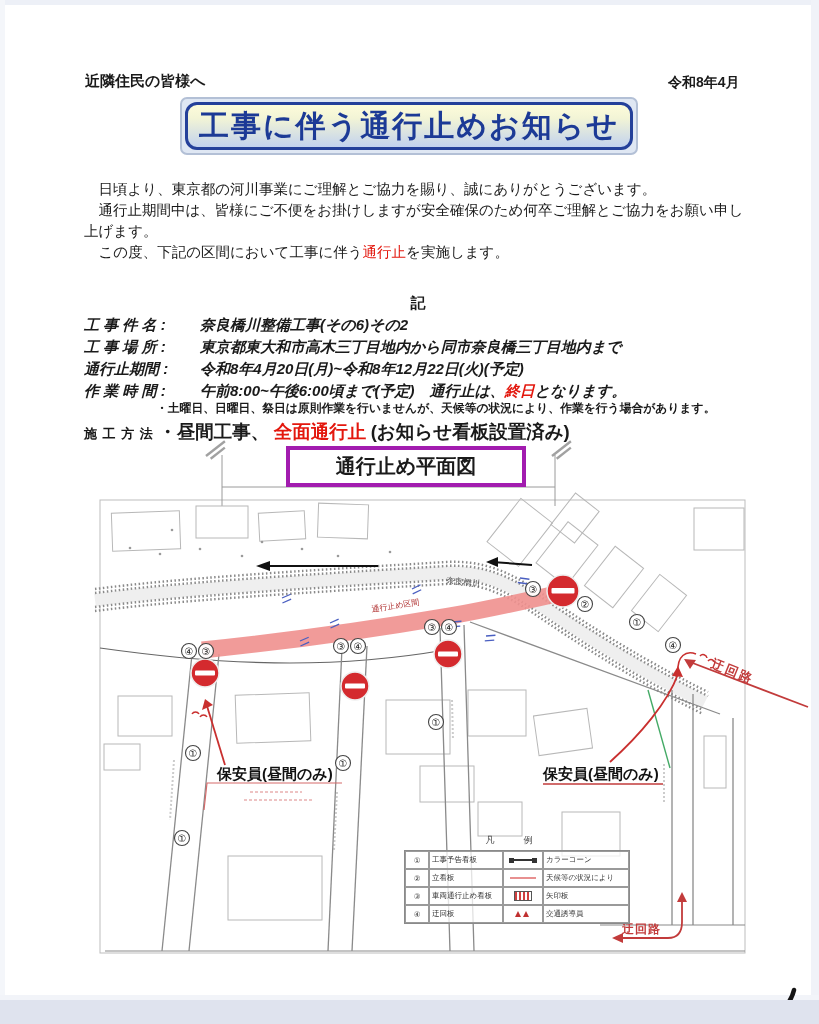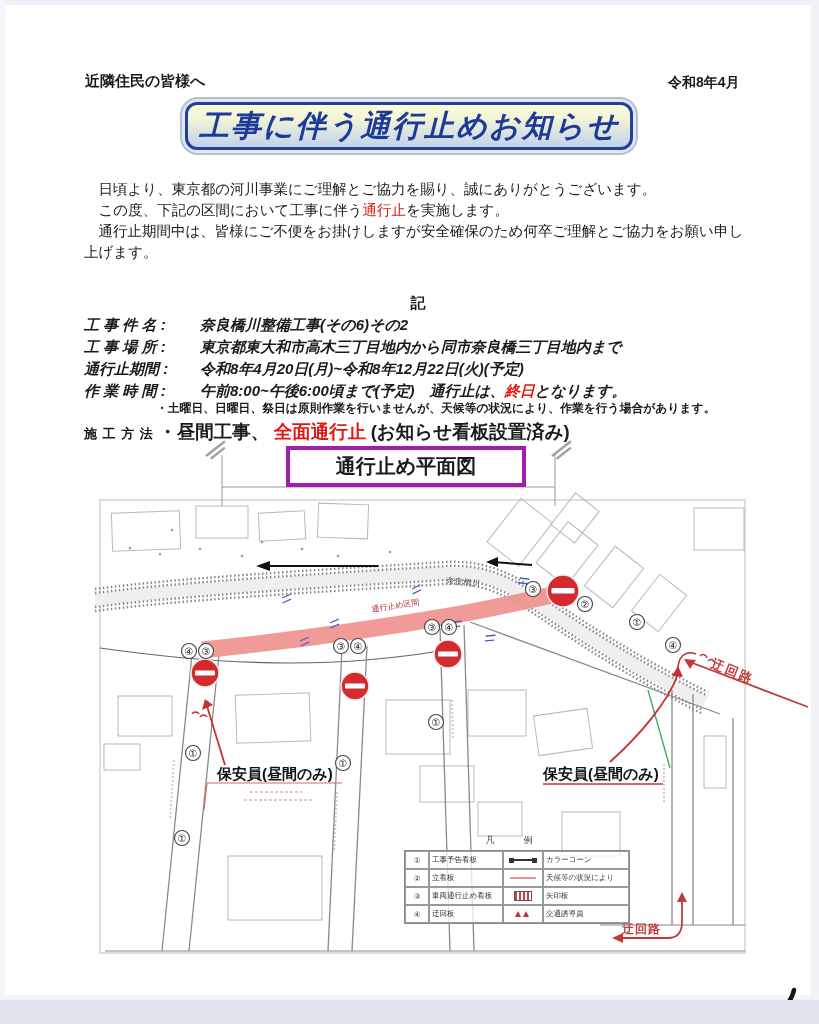--- a/index.html
+++ b/index.html
@@ -8,21 +8,21 @@
   .edge{position:absolute;background:#edf0f7;}
   .edge.top{left:0;top:0;right:0;height:5px;}
   .edge.right{right:0;top:0;bottom:0;width:8px;background:#f0f2f8;}
   .edge.left{left:0;top:0;bottom:0;width:5px;background:#f4f6fa;}
   .edge.bottom{left:0;bottom:0;right:0;height:5px;background:#f2f4f9;}
 
   .salutation{position:absolute;left:85px;top:72px;font-size:15px;font-weight:bold;}
   .date{position:absolute;left:628px;top:74px;font-size:14px;font-weight:bold;margin-left:40px;}
 
   .banner-outer{position:absolute;left:180px;top:97px;width:458px;height:58px;
-        border:2px solid #b3c0d6;border-radius:18px;padding:3px;background:#dfe7f3;box-sizing:border-box;font-style:italic;}
+        border:2px solid #b3c0d6;border-radius:7px;padding:3px;background:#dfe7f3;box-sizing:border-box;}
   .banner-inner{height:100%;border:3.5px solid #24409a;border-radius:12px;box-sizing:border-box;
         background:linear-gradient(180deg,#fdfcda 0%,#f2f4d6 32%,#c2d2ee 100%);
         display:flex;align-items:center;justify-content:center;}
   .banner-text{font-size:30px;font-weight:bold;color:#1c3a96;letter-spacing:2px;}
 
   .intro{position:absolute;left:84px;top:179px;width:672px;font-size:14.5px;line-height:21px;}
   .red{color:#e3170d;}
 
   .record-mark{position:absolute;left:84px;top:294px;width:668px;text-align:center;font-size:15px;font-weight:bold;}
   .details{position:absolute;left:84px;top:314px;font-size:15px;font-weight:bold;line-height:22px;font-style:italic;}
@@ -72,22 +72,22 @@
   <div class="date">令和8年4月</div>
 
   <div class="banner-outer">
     <div class="banner-inner">
       <span class="banner-text">工事に伴う通行止めお知らせ</span>
     </div>
   </div>
 
   <div class="intro">
     <div>　日頃より、東京都の河川事業にご理解とご協力を賜り、誠にありがとうございます。</div>
+    <div>　通行止期間中は、皆様にご不便をお掛けしますが安全確保のため何卒ご理解とご協力をお願い申し上げます。</div>
     <div><span>　この度、下記の区間において工事に伴う</span><span class="red">通行止</span><span>を実施します。</span></div>
-    <div>　通行止期間中は、皆様にご不便をお掛けしますが安全確保のため何卒ご理解とご協力をお願い申し上げます。</div>
   </div>
 
   <div class="record-mark">記</div>
 
   <div class="details">
     <div class="row">
       <span class="lbl">工 事 件 名 :</span>
       <span>奈良橋川整備工事(その6)その2</span>
     </div>
     <div class="row">

